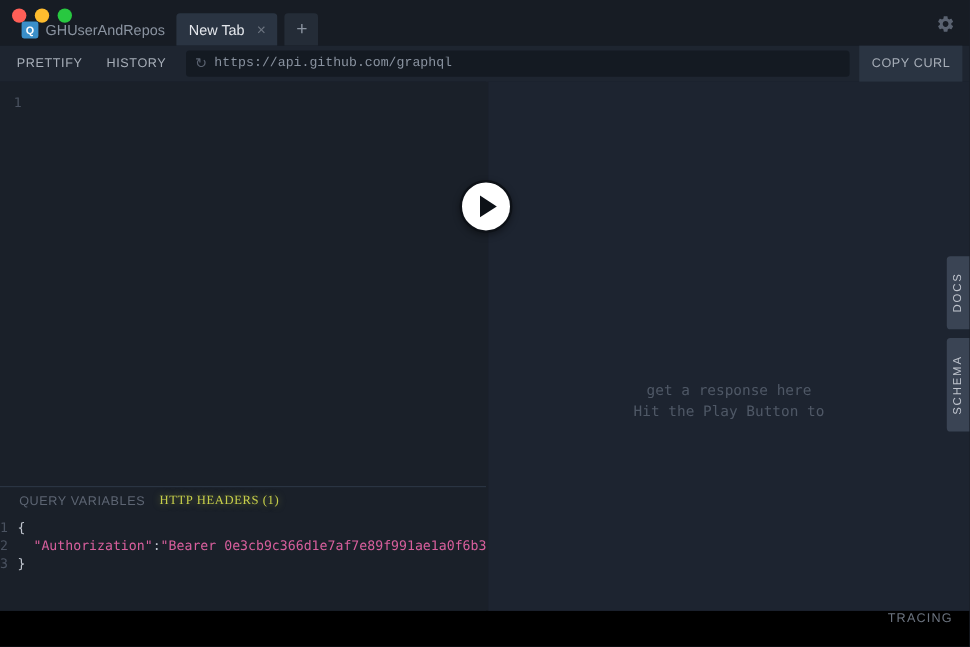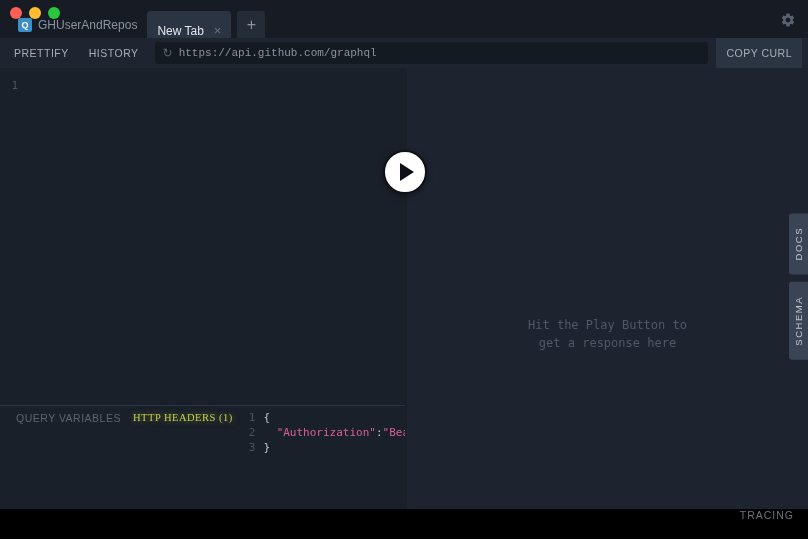--- a/index.html
+++ b/index.html
@@ -49,21 +49,20 @@
       padding: 0 10px;
       font-size: 12px;
       color: #8a93a0;
       cursor: pointer;
       gap: 6px;
       border-radius: 3px 3px 0 0;
     }
     .tab.active {
       background: #2a3442;
       color: #e4e7ec;
-      align-items: flex-end;
     }
     .tab-q {
       width: 14px;
       height: 14px;
       background: #3a8fc9;
       border-radius: 2px;
       display: flex;
       align-items: center;
       justify-content: center;
       font-size: 9px;
@@ -224,20 +223,21 @@
       height: 0;
       border-top: 9px solid transparent;
       border-bottom: 9px solid transparent;
       border-left: 14px solid #0d1117;
       margin-left: 3px;
     }
     .bottom-panel {
       height: 104px;
       border-top: 1px solid #2a3442;
       display: flex;
+      flex-direction: column;
     }
     .bottom-tabs {
       display: flex;
       gap: 12px;
       padding: 6px 16px 4px;
       font-size: 10.5px;
       letter-spacing: 0.5px;
     }
     .btab {
       color: #5d6573;
@@ -363,22 +363,22 @@
         </div>
         <div class="h-code"><span class="tok-brace">{</span>
   <span class="tok-key">"Authorization"</span><span class="tok-punc">:</span><span class="tok-str">"Bearer 0e3cb9c366d1e7af7e89f991ae1a0f6b3c9d</span>
 <span class="tok-brace">}</span></div>
       </div>
     </div>
   </div>
 
   <div class="right-pane">
     <div class="placeholder-msg">
+      <div>get a response here</div>
       <div>Hit the Play Button to</div>
-      <div>get a response here</div>
     </div>
   </div>
 
   <div class="play-btn">
     <div class="play-triangle"></div>
   </div>
 
   <div class="side-tabs">
     <div class="side-tab">DOCS</div>
     <div class="side-tab">SCHEMA</div>

